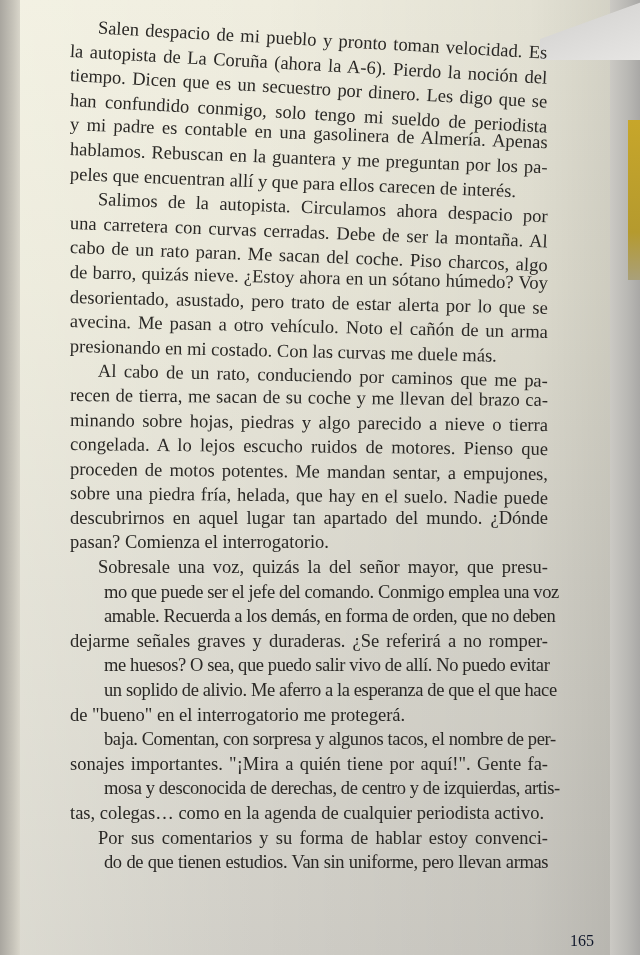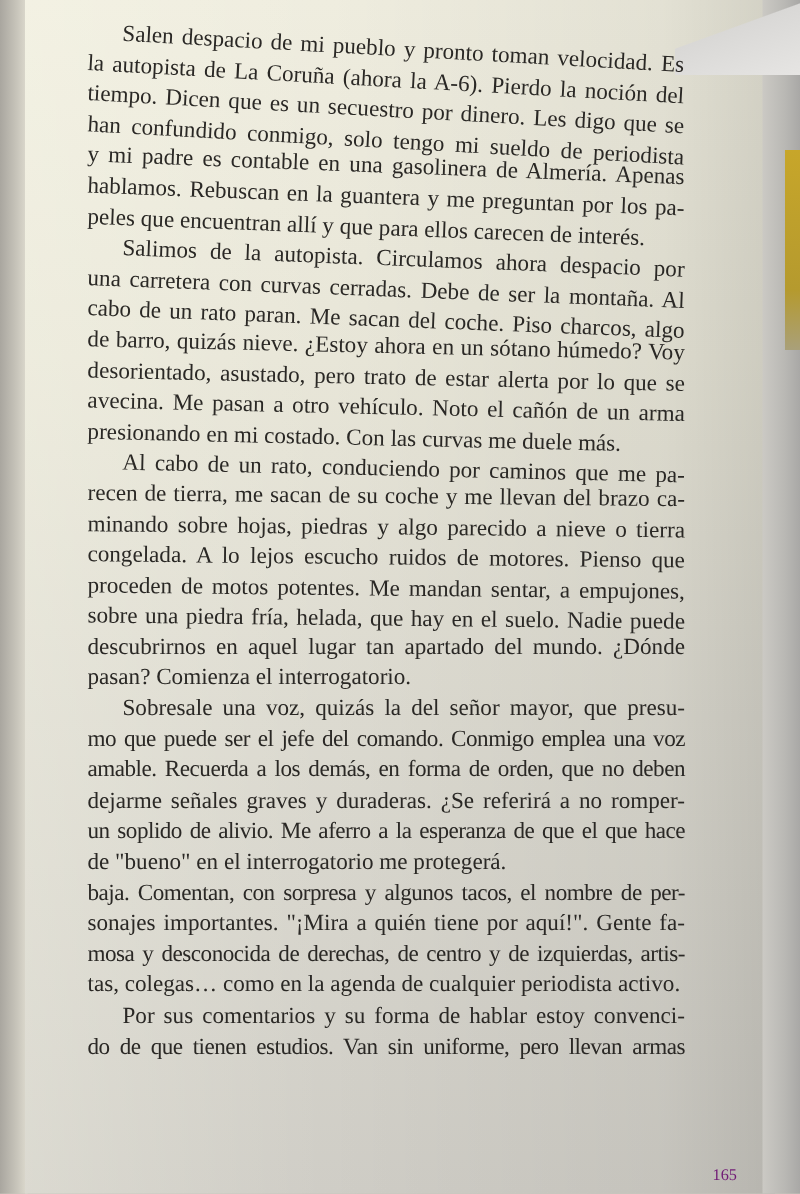--- a/index.html
+++ b/index.html
@@ -41,24 +41,24 @@
     display: block; white-space: nowrap; height: 24.6px; line-height: 24.6px;
     text-align: justify; text-align-last: justify;
   }
   .line.indent { padding-left: 28px; }
   .line.last { text-align-last: left; }
   .skew1 { transform: rotate(3.2deg); transform-origin: left center; }
   .skew2 { transform: rotate(2.2deg); transform-origin: left center; }
   .skew3 { transform: rotate(1.3deg); transform-origin: left center; }
   .skew4 { transform: rotate(0.6deg); transform-origin: left center; }
   .skew5 { transform: rotate(0deg); }
-  .condensed { letter-spacing: -0.4px; }
+  .condensed { letter-spacing: -0.4px; margin-left: 34px; }
   .page-number {
     position: absolute; left: 570px; top: 932px;
-    font-size: 13px; color: #701a75;
+    font-size: 16px; color: #0f172a;
   }
 </style>
 </head>
 <body>
 
 <div class="left-gutter"></div>
 <div class="page">
   <div class="page-shade"></div>
 </div>
 <div class="right-edge"></div>
@@ -89,20 +89,21 @@
   <span class="line skew4">congelada. A lo lejos escucho ruidos de motores. Pienso que</span>
   <span class="line skew4">proceden de motos potentes. Me mandan sentar, a empujones,</span>
   <span class="line skew4">sobre una piedra fría, helada, que hay en el suelo. Nadie puede</span>
   <span class="line skew5">descubrirnos en aquel lugar tan apartado del mundo. ¿Dónde</span>
   <span class="line last skew5">pasan? Comienza el interrogatorio.</span>
 
   <span class="line indent skew5">Sobresale una voz, quizás la del señor mayor, que presu-</span>
   <span class="line skew5 condensed">mo que puede ser el jefe del comando. Conmigo emplea una voz</span>
   <span class="line skew5 condensed">amable. Recuerda a los demás, en forma de orden, que no deben</span>
   <span class="line skew5">dejarme señales graves y duraderas. ¿Se referirá a no romper-</span>
+  <span class="line skew5 condensed">me huesos? O sea, que puedo salir vivo de allí. No puedo evitar</span>
   <span class="line skew5 condensed">un soplido de alivio. Me aferro a la esperanza de que el que hace</span>
   <span class="line last skew5">de "bueno" en el interrogatorio me protegerá.</span>
 
   <span class="line skew5 condensed">baja. Comentan, con sorpresa y algunos tacos, el nombre de per-</span>
   <span class="line skew5">sonajes importantes. "¡Mira a quién tiene por aquí!". Gente fa-</span>
   <span class="line skew5 condensed">mosa y desconocida de derechas, de centro y de izquierdas, artis-</span>
   <span class="line last skew5">tas, colegas… como en la agenda de cualquier periodista activo.</span>
 
   <span class="line indent skew5">Por sus comentarios y su forma de hablar estoy convenci-</span>
   <span class="line skew5 condensed">do de que tienen estudios. Van sin uniforme, pero llevan armas</span>

